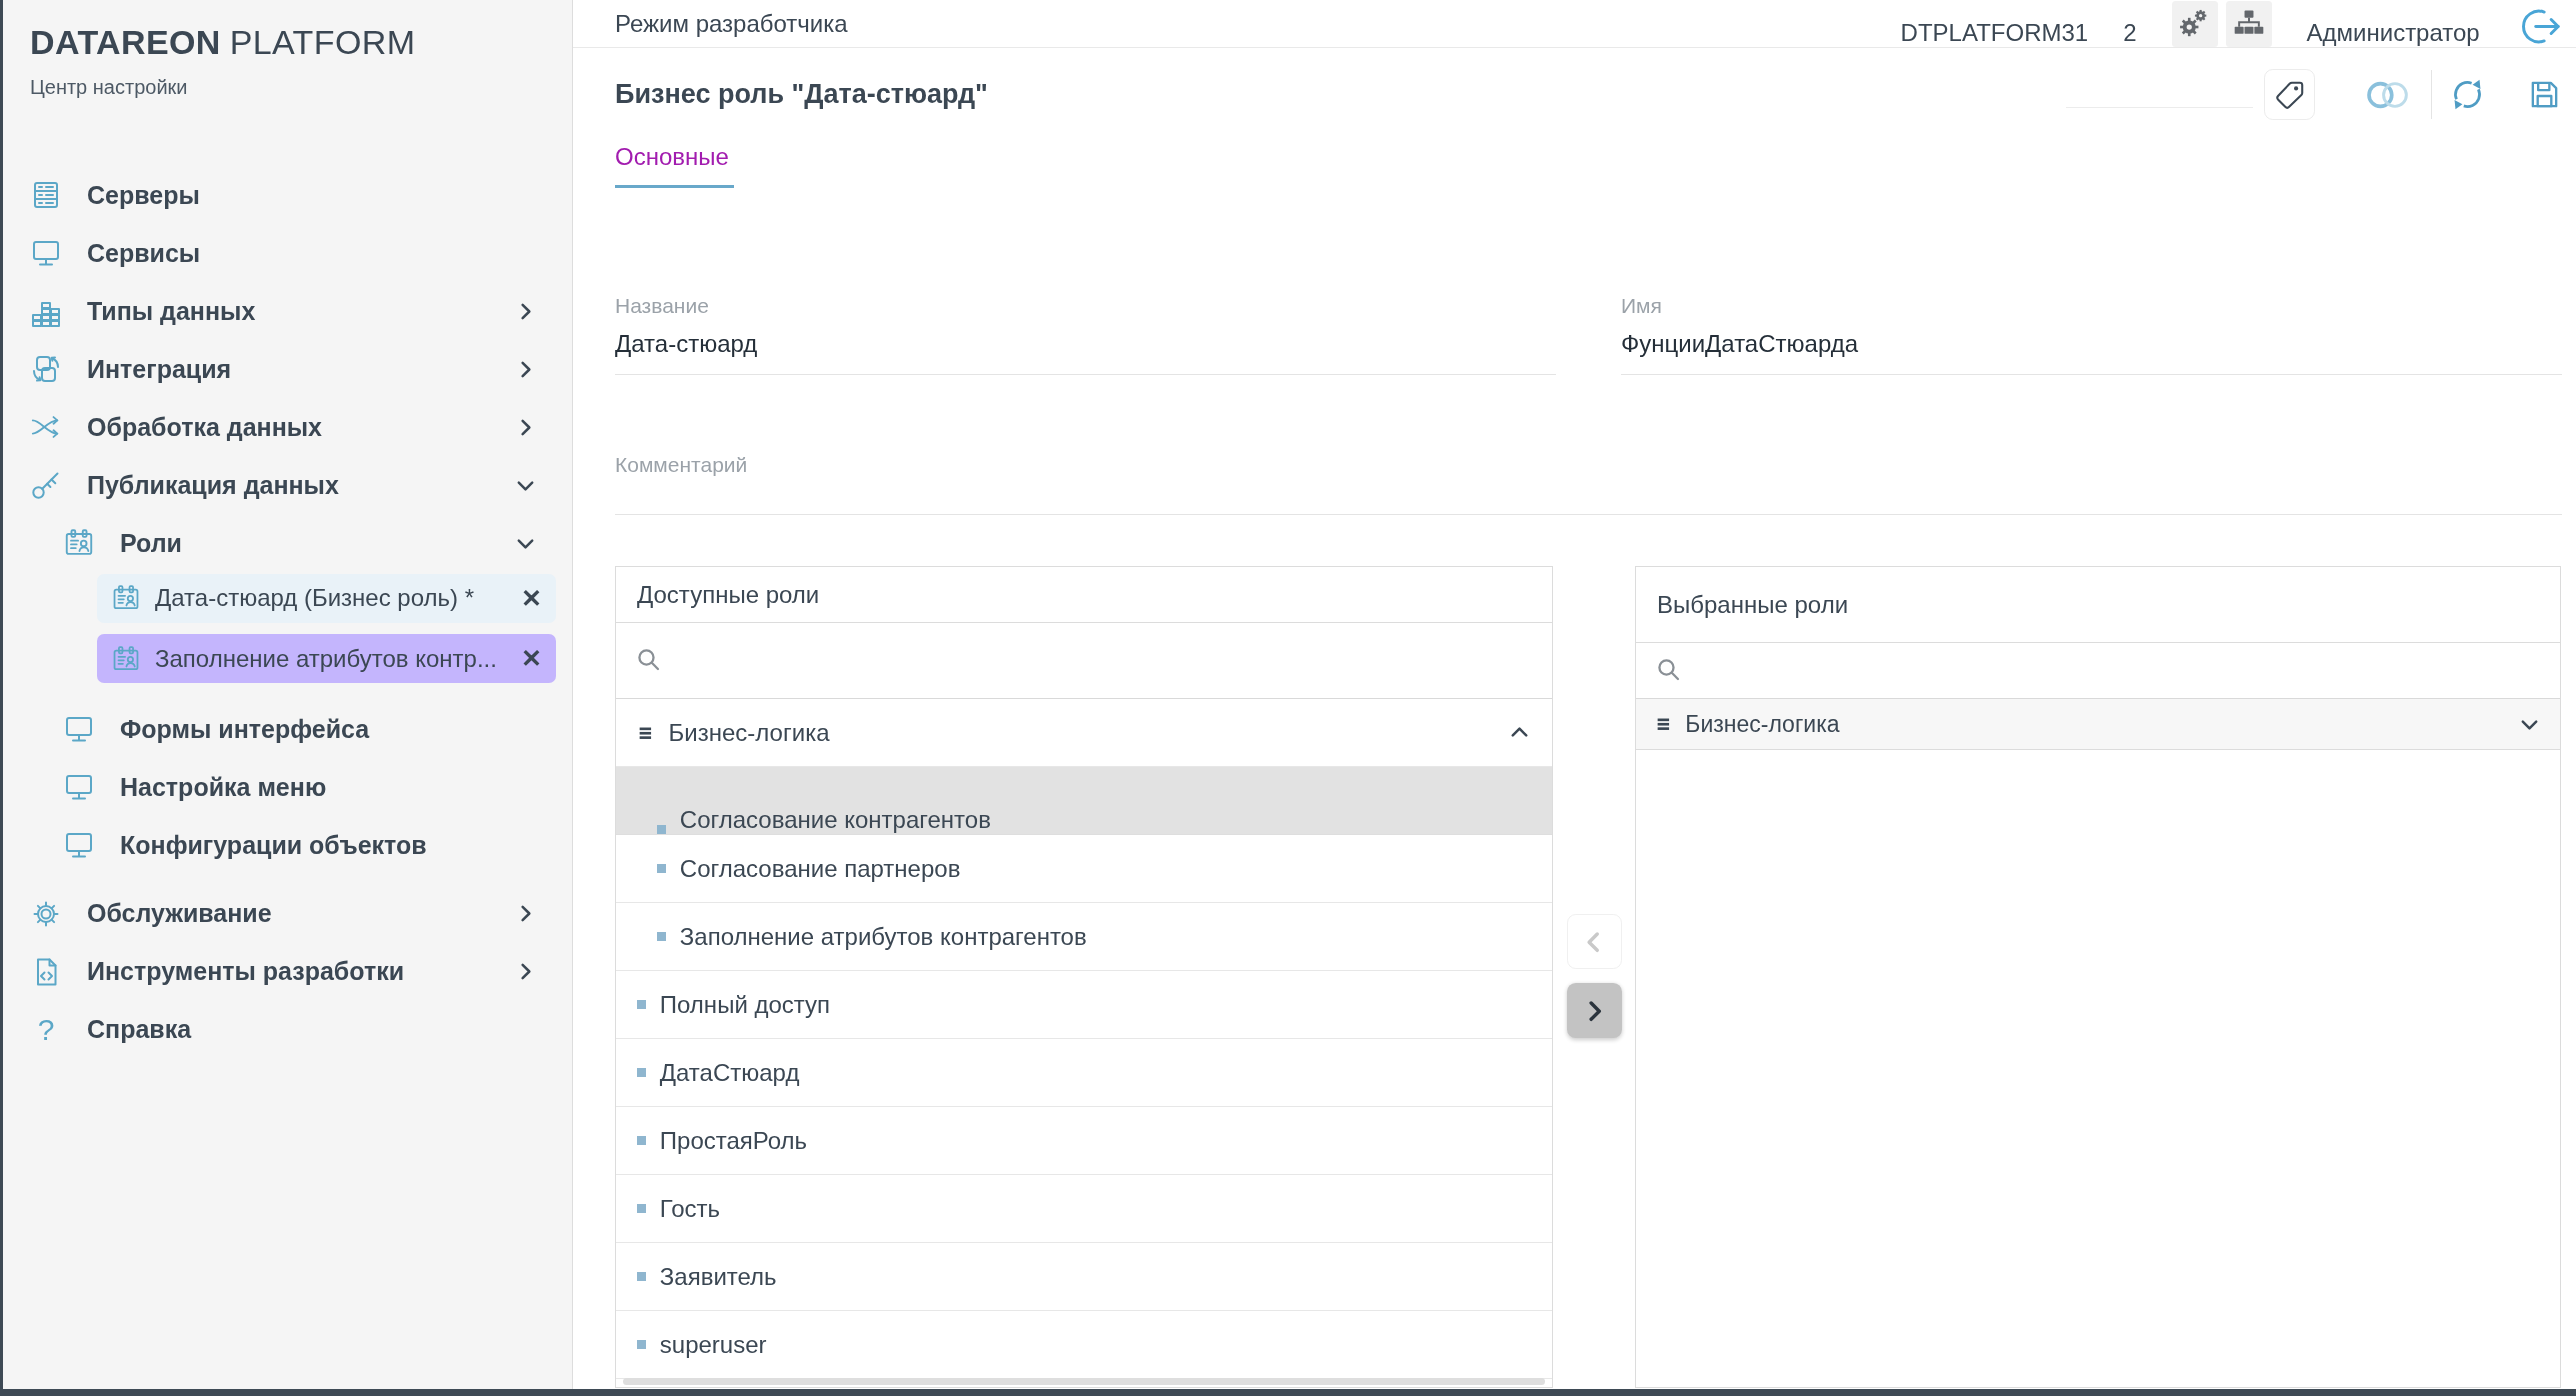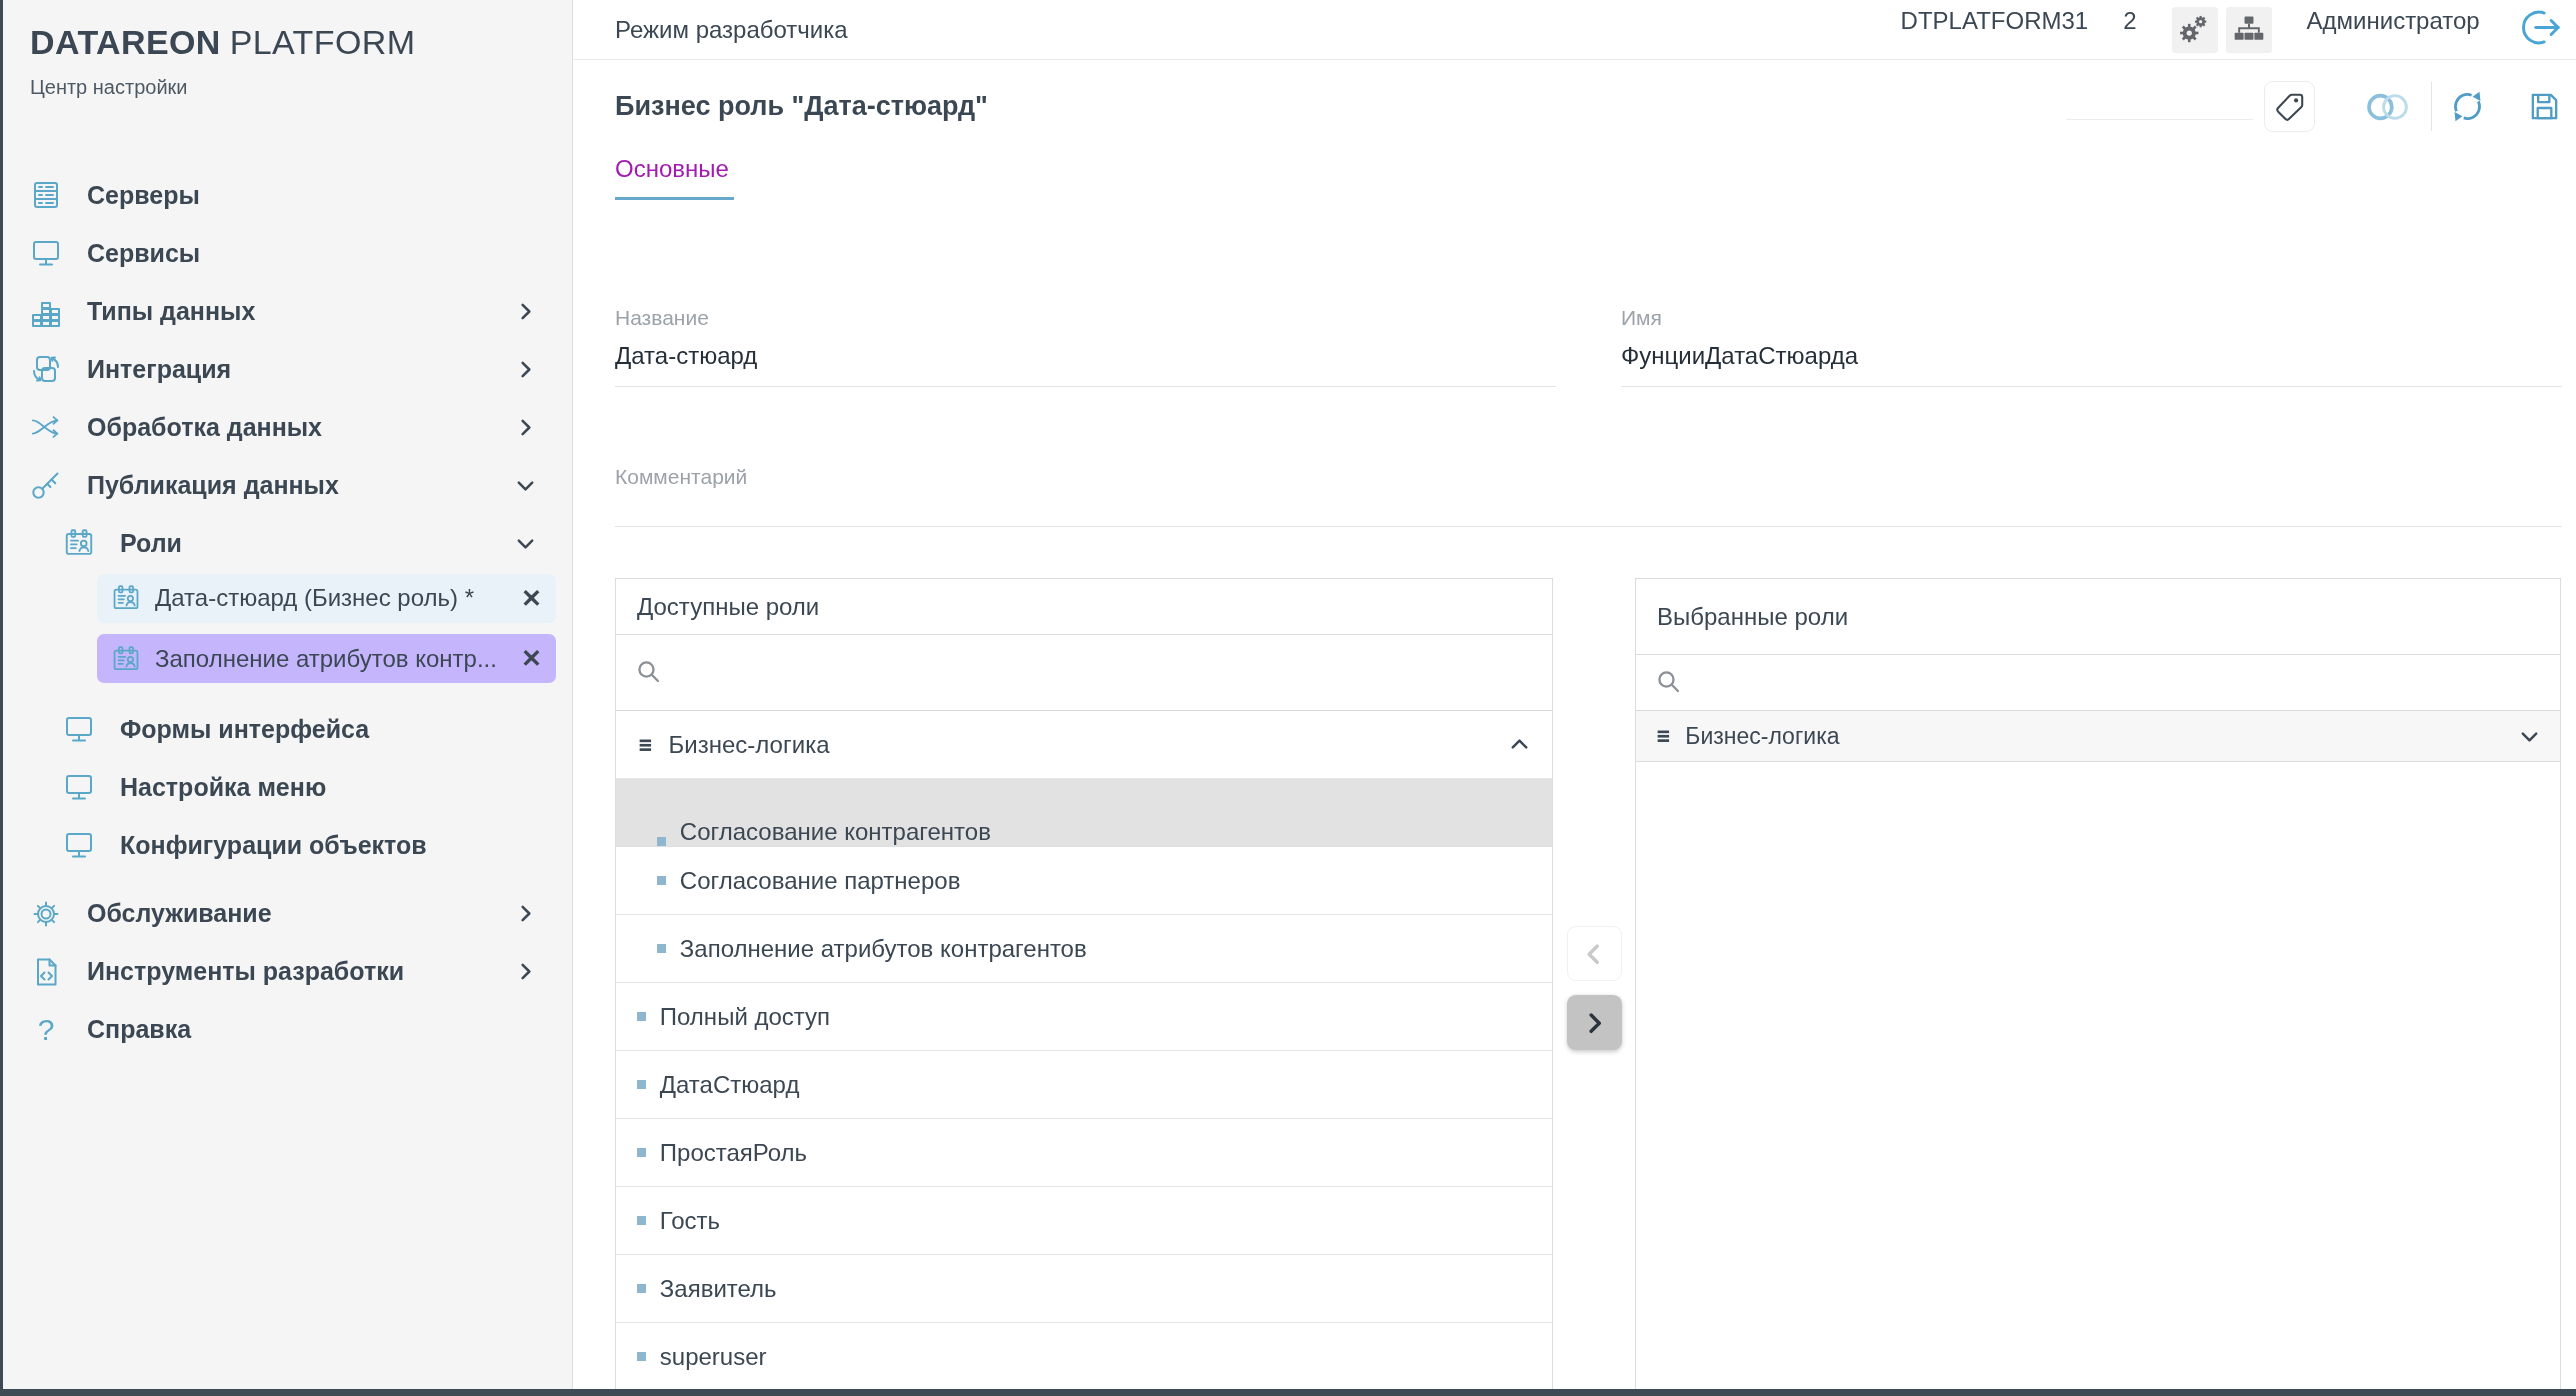--- a/index.html
+++ b/index.html
@@ -33,23 +33,23 @@
           font-size:24px; font-weight:400; color:#3b4753; margin-bottom:11.5px; background:#c4b5fd;
           white-space:nowrap; overflow:hidden; cursor:pointer; }
   .chip.active { background:#e9f2f8; }
   .chip .icn { width:30px; height:30px; }
   .chip .lbl { overflow:hidden; text-overflow:ellipsis; }
   .chip .x { margin-left:auto; font-size:25px; color:#3b4753; font-weight:600; flex:none; cursor:pointer; }
   .grp-gap { margin-top:10.6px; }
 
   
   .content { flex:1; display:flex; flex-direction:column; overflow:hidden; background:#fff; }
-  .topbar { height:60px; flex:none; display:flex; align-items:center; padding:0 12.3px 0 42px;
+  .topbar { height:48px; flex:none; display:flex; align-items:center; padding:0 12.3px 0 42px;
             border-bottom:0.9px solid #e9e9e9; font-size:24px; color:#3b4753; }
-  .tb-right { margin-left:auto; display:flex; align-items:flex-start; gap:35px; }
+  .tb-right { margin-left:auto; display:flex; align-items:flex-end; gap:35px; }
   .tb-icons { display:flex; gap:8px; }
   .icon-btn { width:46px; height:46px; background:#f1f1f1; border-radius:3.5px; display:grid;
               place-items:center; cursor:pointer; }
 
   .main { flex:1; overflow:hidden; padding:0 14px 0 42px; }
   .title-row { display:flex; align-items:center; margin-top:17.6px; height:58px; }
   .page-title { font-size:27px; font-weight:700; color:#3b4753; }
   .head-tools { margin-left:auto; display:flex; align-items:center; }
   .tag-underline { width:187px; height:26.4px; border-bottom:1.8px solid #ececec; margin-right:10.6px; }
   .tag-btn { width:51px; height:51px; border:1.3px solid #ececec; border-radius:8.8px;

